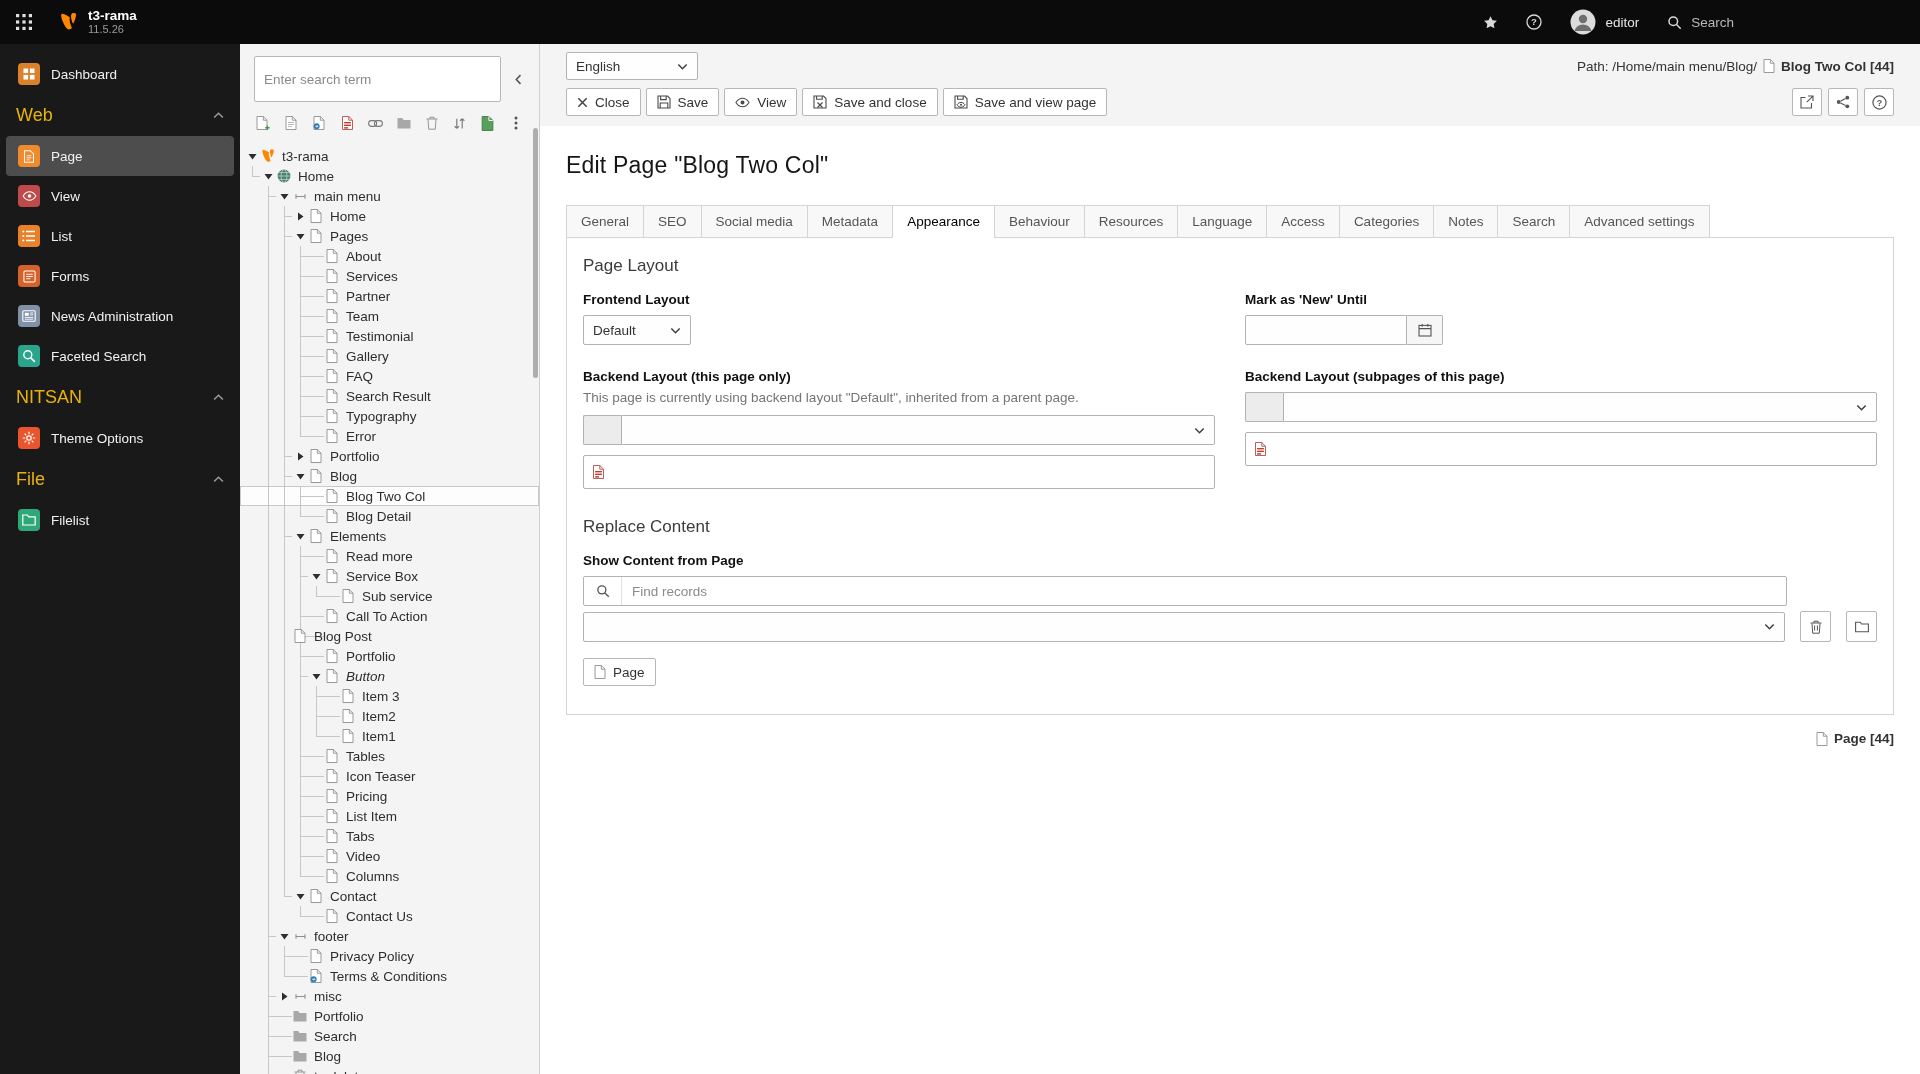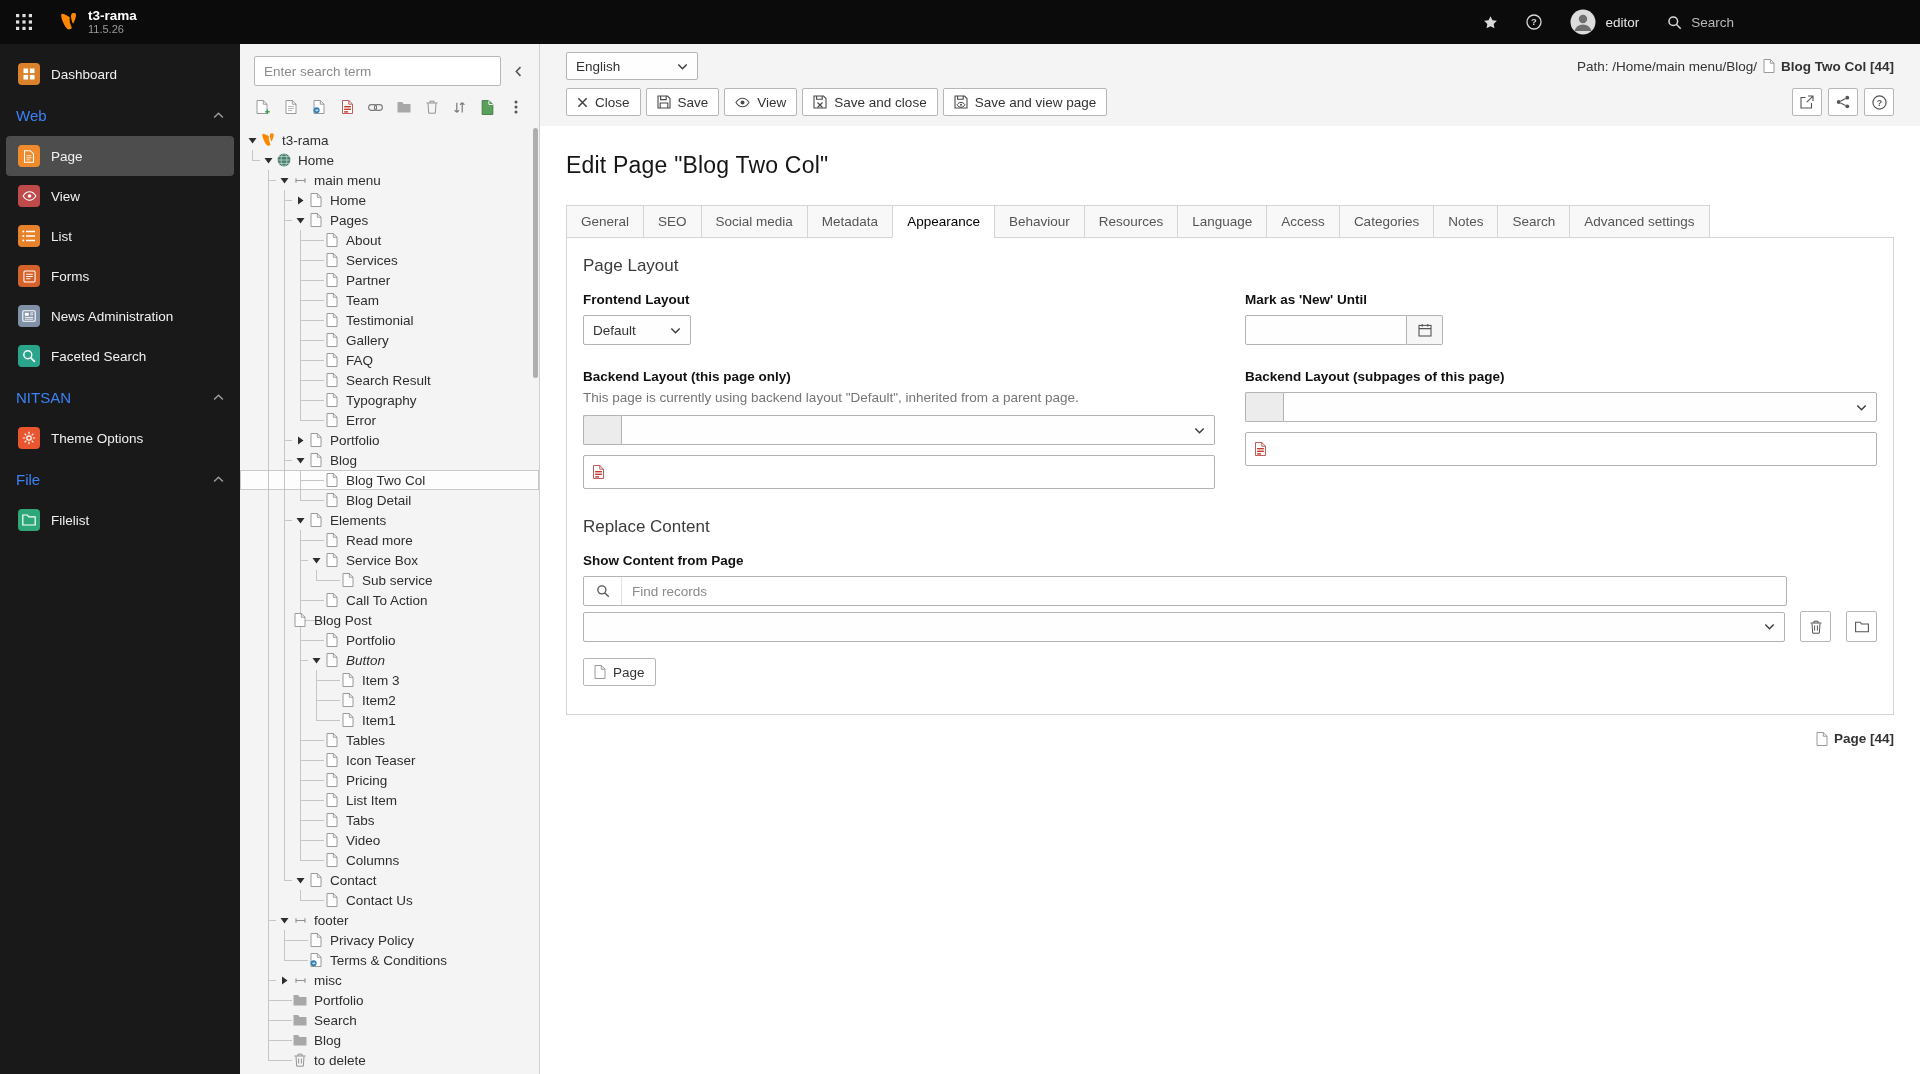--- a/index.html
+++ b/index.html
@@ -14,29 +14,29 @@
 .tb-grid{width:48px;height:44px;display:flex;align-items:center;justify-content:center}
 .tb-brand{display:flex;align-items:center;gap:9px;padding:0 10px;height:44px}
 .tb-brand-text{display:flex;flex-direction:column;justify-content:center}
 .tb-product{color:#fff;font-size:13.5px;font-weight:bold;line-height:1.15}
 .tb-version{color:#9a9a9a;font-size:11px;line-height:1.15}
 .tb-right{margin-left:auto;display:flex;align-items:center;gap:28px;margin-right:186px}
 .tb-ibtn{display:flex;align-items:center;gap:9px;color:#e6e6e6;font-size:13.5px}
 .tb-search-label{color:#b9b9b9}
 
 .modulemenu{width:240px;background:#191919;flex-shrink:0;padding-top:10px;overflow:hidden}
-.mm-header{height:42px;display:flex;align-items:center;padding:0 16px;color:#3b82f6;font-size:15px;cursor:pointer}
+.mm-header{height:42px;display:flex;align-items:center;padding:0 16px;color:#eab308;font-size:18px;cursor:pointer}
 .mm-chevron{margin-left:auto}
 .mm-item{height:40px;display:flex;align-items:center;gap:11px;padding:0 12px;margin:0 6px;border-radius:4px;color:#f1f1f1;font-size:13.5px;cursor:pointer}
 .mm-item.active{background:#4d4d4d}
 .mm-icon{width:22px;height:22px;border-radius:4px;display:flex;align-items:center;justify-content:center;flex-shrink:0}
 
 .pagetree{width:300px;background:#f4f4f4;border-right:1px solid #d0d0d0;flex-shrink:0;display:flex;flex-direction:column;position:relative}
 .pt-top{display:flex;align-items:center;gap:6px;padding:12px 10px 4px 14px}
-.pt-search{flex:1;height:30px;border:1px solid #b7b7b7;border-radius:2px;padding:0 9px;font-size:13.5px;background:#fff;color:#333}
+.pt-search{flex:1;height:46px;border:1px solid #b7b7b7;border-radius:2px;padding:0 9px;font-size:13.5px;background:#fff;color:#333}
 .pt-search::placeholder{color:#8a8a8a}
 .pt-collapse{width:22px;height:30px;display:flex;align-items:center;justify-content:center}
 .pt-toolbar{display:flex;align-items:center;gap:10px;padding:7px 14px 9px}
 .pt-tool{width:20px;height:20px;display:flex;align-items:center;justify-content:center}
 .pt-tool:last-child{margin-left:auto}
 .pt-tree{flex:1;position:relative;overflow:hidden;padding-top:4px}
 .tree-row{height:20px;display:flex;align-items:center;position:relative;font-size:13.5px;color:#2e2e2e;cursor:pointer;white-space:nowrap}
 .tree-row.selected{background:#fdfdfd;box-shadow:inset 0 0 0 1px #c9c9c9}
 .tree-inner{display:flex;align-items:center;height:100%;position:relative;z-index:1}
 .caret-slot{width:16px;height:16px;display:flex;align-items:center;justify-content:center;flex-shrink:0}

